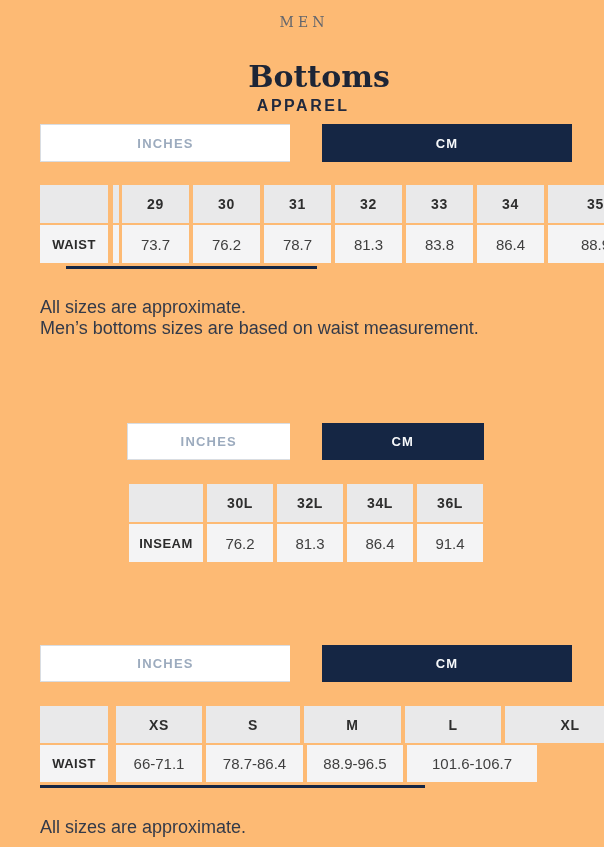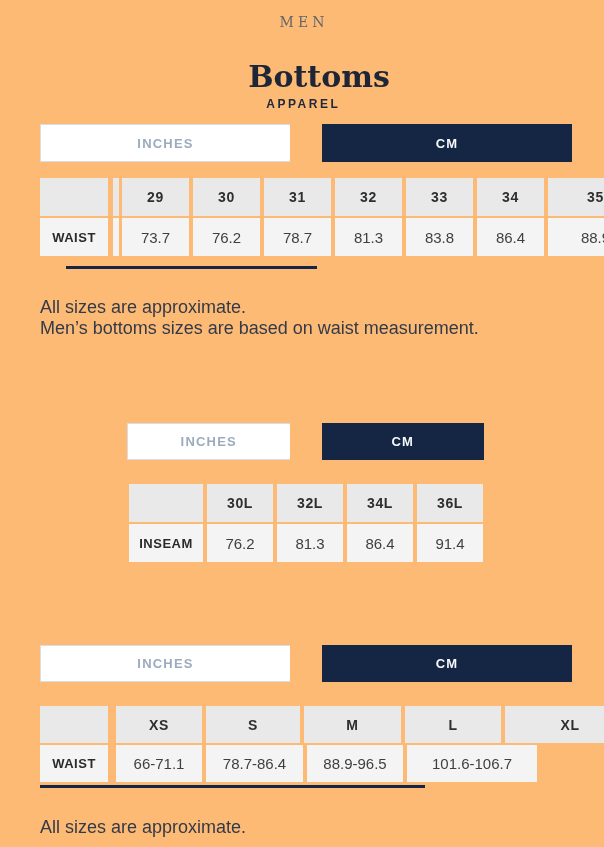--- a/index.html
+++ b/index.html
@@ -15,21 +15,21 @@
     font-family:"DejaVu Serif", serif; font-size:14px; letter-spacing:4px;
     color:#63666d; text-indent:4px;
   }
   .hdr-title {
     position:absolute; left:0; top:42px; width:100%; margin:17px;
     font-family:"DejaVu Serif", serif; font-weight:700; font-size:30px;
     color:#1d2536;
   }
   .hdr-subtitle {
     position:absolute; left:0; top:97px; width:100%;
-    font-size:12px; font-weight:bold; letter-spacing:2.5px;
+    font-size:16px; font-weight:bold; letter-spacing:2.5px;
     color:#21293d; text-indent:2.5px;
   }
 
   
   .toggle { position:absolute; display:flex; height:38px; }
   .toggle .tab {
     flex:1 1 50%; display:flex; align-items:center; justify-content:center;
     font-size:13px; font-weight:bold; letter-spacing:1.2px; cursor:pointer;
     box-sizing:border-box;
   }
@@ -49,21 +49,21 @@
   .trow.head .cell { background:#e9e9ea; font-size:14px; font-weight:bold; color:#2e2e2e; letter-spacing:0.6px; }
   .trow.data .cell { background:#f4f4f5; font-size:15px; color:#3f3f3f; }
   .cell.label { width:68px; font-size:13px; font-weight:bold; color:#2b2b2b; letter-spacing:0.5px; }
   .trow.head .cell.label, .trow.data .cell.label { font-weight:bold; }
   .trow.data .cell.label { font-size:13px; color:#2b2b2b; }
   .gapcell { width:10px; margin-right:0; background:transparent; position:relative; flex:0 0 auto; }
   .gapcell .sliver { position:absolute; left:1px; top:0; width:6px; height:100%; }
   .trow.head .gapcell .sliver { background:#e9e9ea; }
   .trow.data .gapcell .sliver { background:#f4f4f5; }
 
-  #table1 { left:40px; top:178px; width:564px; overflow:hidden; }
+  #table1 { left:40px; top:185px; width:564px; overflow:hidden; }
   #table1 .cell.c { width:67px; }
   #table1 .cell.last { width:95px; }
 
   #table2 { left:129px; top:484px; }
   #table2 .cell.label { width:74px; }
   #table2 .cell.c { width:66px; }
 
   #table3 { left:40px; top:706px; width:564px; overflow:hidden; }
   #table3 .trow { height:37px; }
   #table3 .cell.w0 { width:86px; }

